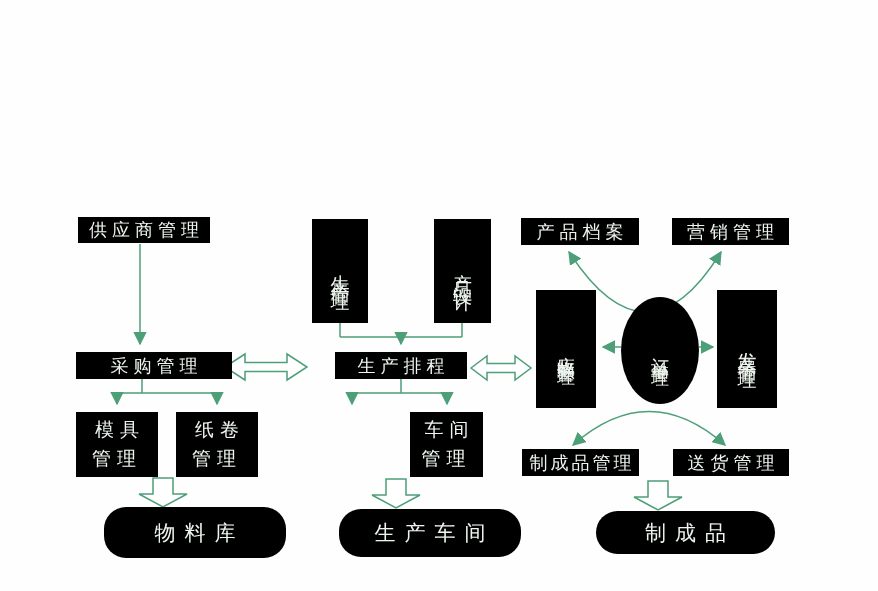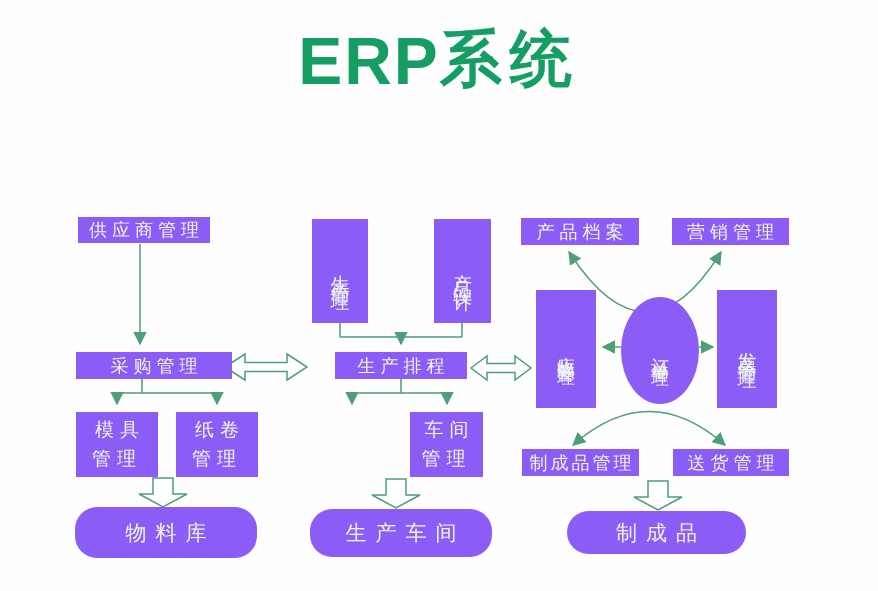--- a/index.html
+++ b/index.html
@@ -12,28 +12,28 @@
     position:absolute;left:0;top:28px;width:878px;text-align:center;
     color:#149e64;z-index:1;line-height:1;
   }
   .t-en{font-family:"Liberation Sans",sans-serif;font-weight:bold;font-size:66px;letter-spacing:2px;}
   .t-zh{font-family:"Liberation Serif",serif;font-weight:bold;font-size:62px;letter-spacing:8px;vertical-align:4px;}
   .subtitle{
     position:absolute;left:0;top:122px;width:878px;text-align:center;
     color:#1b9e66;font-size:27px;letter-spacing:4px;z-index:1;font-weight:bold;
   }
   .box,.vbox,.rbox,.ellipse{
-    position:absolute;z-index:1;background:#8b5cf6;color:#eef5ee;
+    position:absolute;z-index:1;background:#000000;color:#eef5ee;
     display:flex;align-items:center;justify-content:center;
     font-size:18px;letter-spacing:5px;text-indent:5px;
   }
   .vbox{writing-mode:vertical-rl;text-orientation:upright;font-size:19px;letter-spacing:6px;text-indent:0;}
   .box2 span{display:block;width:58px;word-break:break-all;text-align:center;
     font-size:19px;line-height:1.5;letter-spacing:6px;text-indent:6px;}
-  .rbox{border-radius:22px;font-size:21px;letter-spacing:9px;text-indent:9px;}
+  .rbox{border-radius:22px;font-size:21px;letter-spacing:9px;text-indent:9px;margin-left:29px;}
   .ellipse{border-radius:50%;writing-mode:vertical-rl;text-orientation:upright;
     font-size:18px;letter-spacing:4px;text-indent:0;}
 </style>
 </head>
 <body>
 
 <div class="canvas">
 
   <svg class="wires" width="878" height="591" viewBox="0 0 878 591">
     <defs>
@@ -67,21 +67,20 @@
 
       <path d="M225,367 L245,354 L245,362.5 L287,362.5 L287,354 L307,367 L287,380 L287,371.5 L245,371.5 L245,380 Z"></path>
       <path d="M471,368 L487,356 L487,363.5 L515,363.5 L515,356 L531,368 L515,380 L515,372.5 L487,372.5 L487,380 Z"></path>
 
       <path d="M153,478 L173,478 L173,494 L187,494 L163,507 L139,494 L153,494 Z"></path>
       <path d="M386,479 L406,479 L406,495 L420,495 L396,508 L372,495 L386,495 Z"></path>
       <path d="M648,481 L668,481 L668,497 L682,497 L658,510 L634,497 L648,497 Z"></path>
     </g>
   </svg>
 
-  <div class="title"><span class="t-en">ERP</span><span class="t-zh">系统</span></div>
 
   <div class="box" style="left:78px;top:217px;width:132px;height:26px;">供应商管理</div>
   <div class="box" style="left:76px;top:352px;width:156px;height:27px;">采购管理</div>
   <div class="box box2" style="left:76px;top:412px;width:82px;height:65px;">
       <span>模具管理</span>
     </div>
   <div class="box box2" style="left:176px;top:412px;width:82px;height:65px;">
       <span>纸卷管理</span>
     </div>
   <div class="rbox" style="left:75px;top:507px;width:182px;height:51px;">物料库</div>

